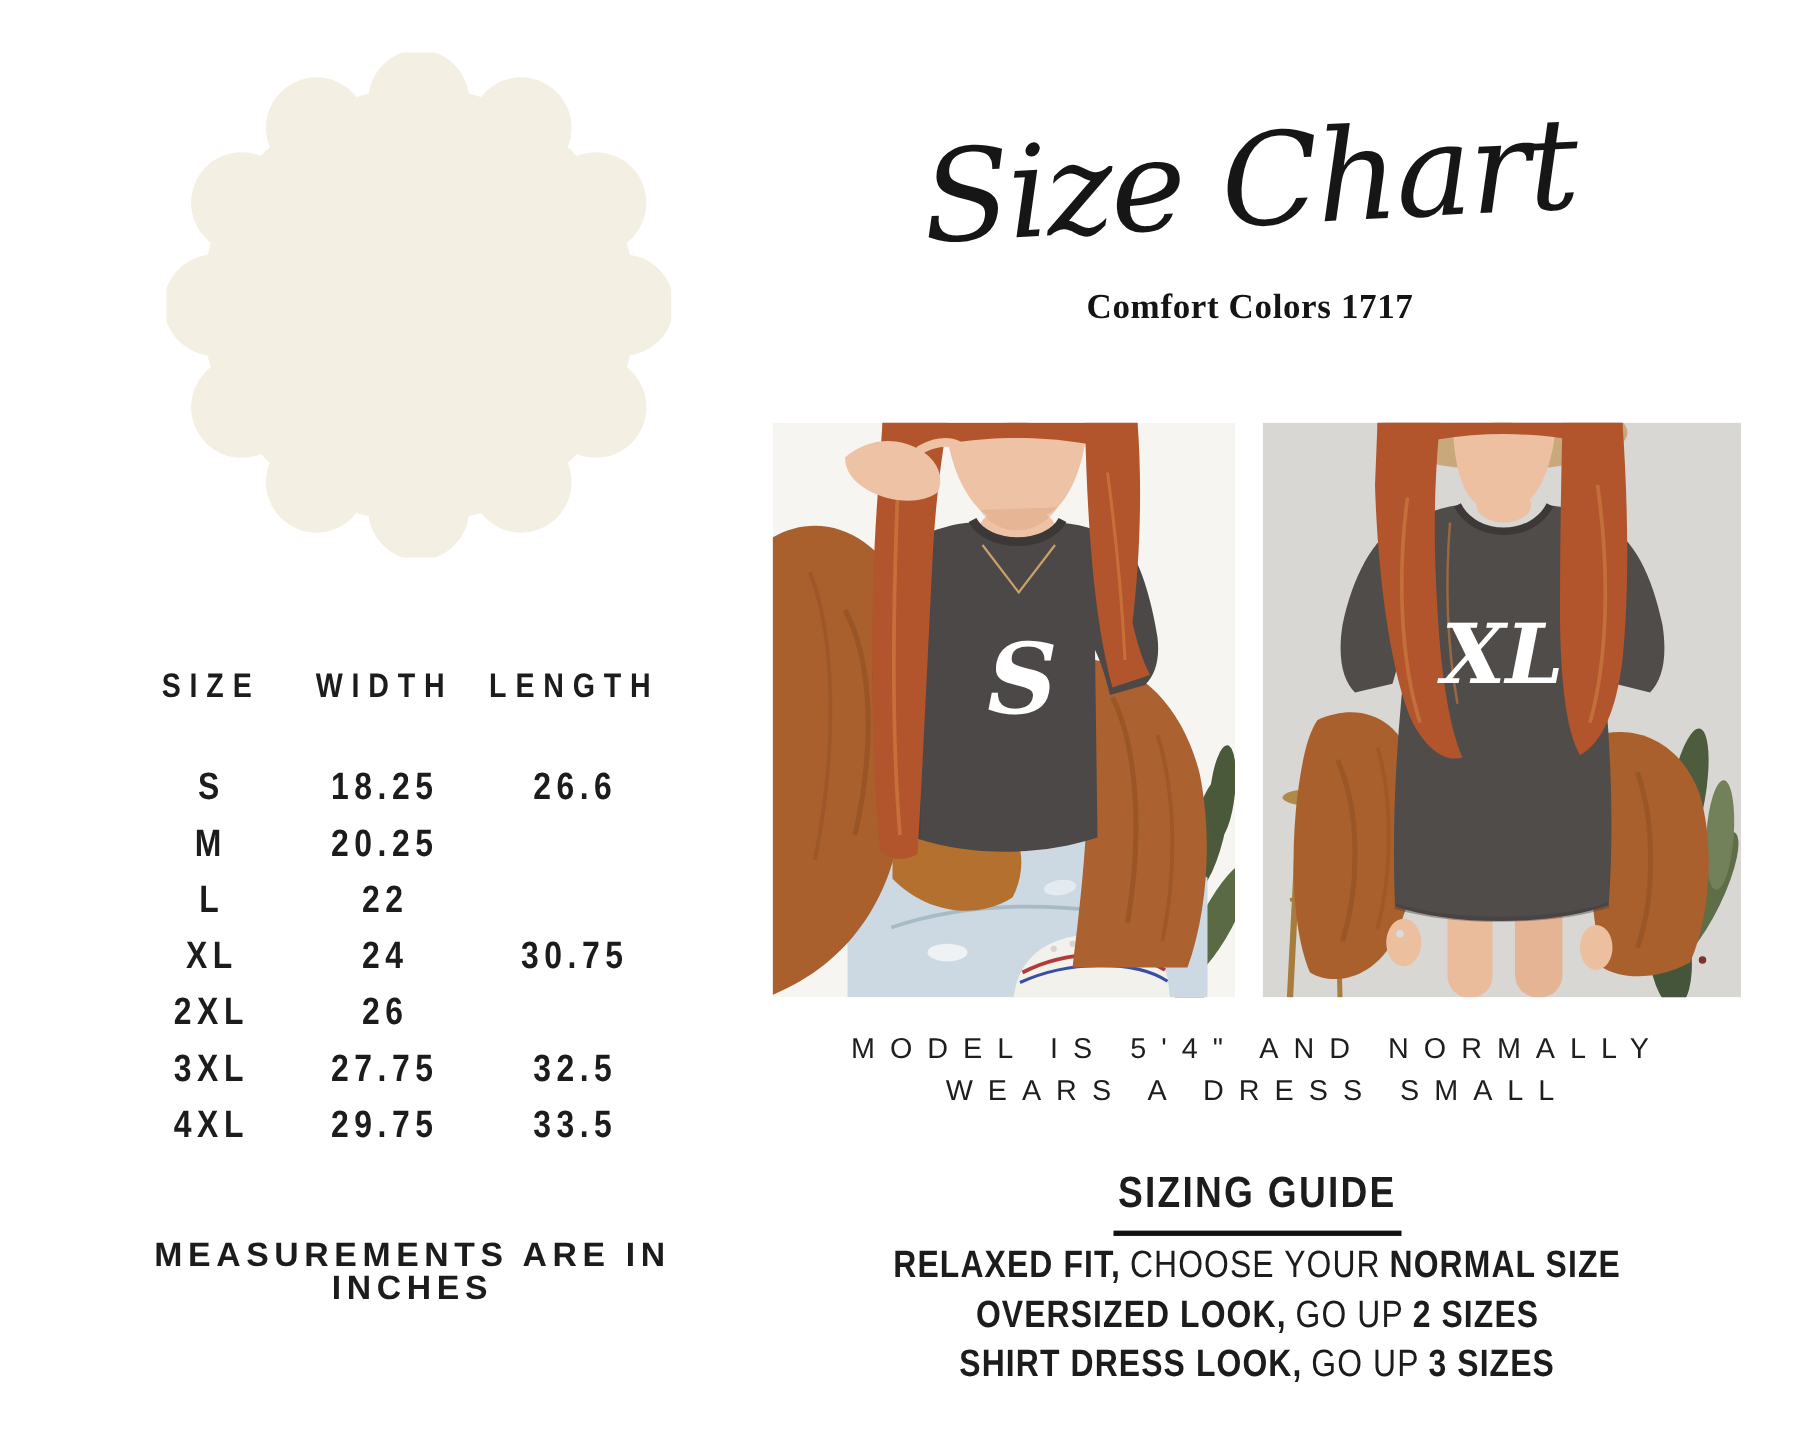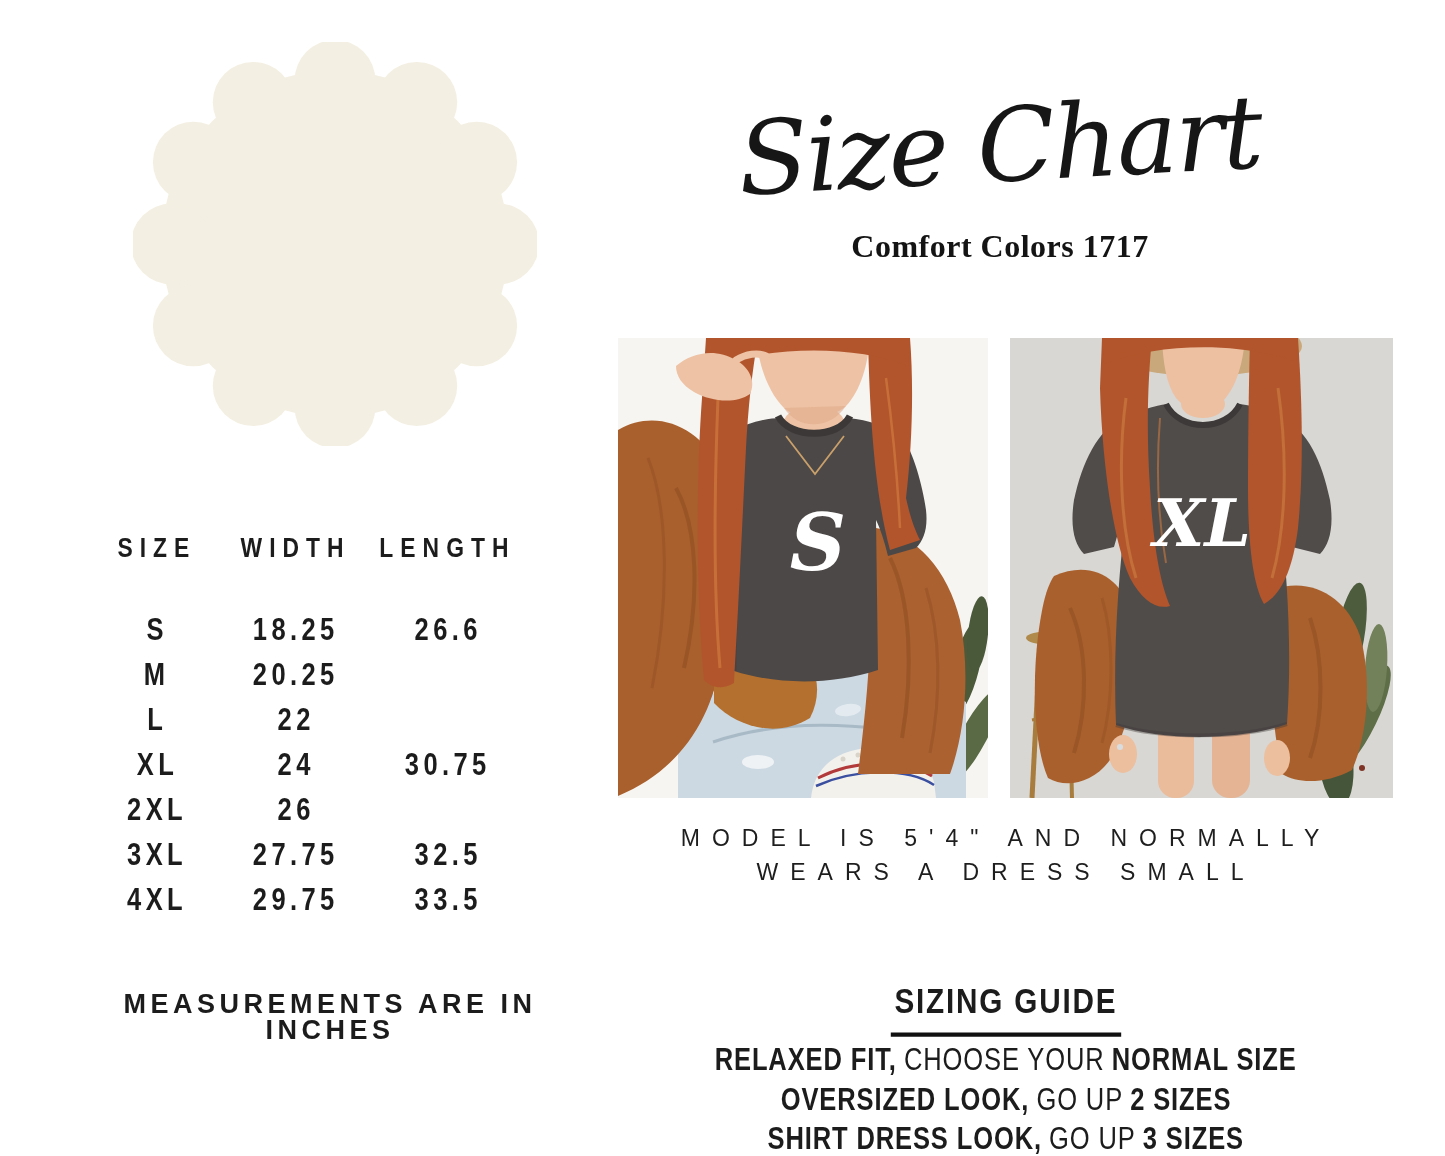--- a/index.html
+++ b/index.html
@@ -14,25 +14,25 @@
   .flower { position:absolute; left:133px; top:42px; width:404px; height:404px; }
   
   .header { position:absolute; left:605px; top:70px; width:790px; text-align:center; }
   .title {
     font-family:"DejaVu Serif", serif; font-style:italic; font-weight:normal;
     font-size:102px; line-height:152px; letter-spacing:-2px;
     display:inline-block; transform:rotate(-3deg); color:#161616;
   }
   .subtitle {
     font-family:"Liberation Serif", serif; font-weight:bold;
-    font-size:32px; line-height:44px; margin-top:2px; color:#141414;
+    font-size:28px; line-height:44px; margin-top:2px; color:#141414;
     letter-spacing:0.5px;
   }
   
-  .size-table { position:absolute; left:91px; top:532px; width:436px; }
+  .size-table { position:absolute; left:103px; top:532px; width:436px; }
   .thead, .trow { display:grid; grid-template-columns:1fr 1.1fr 1.2fr; }
   .thead { height:32px; }
   .tbody { margin-top:44px; }
   .trow { height:45px; }
   .hcell, .tcell { display:flex; align-items:center; justify-content:center; }
   .hcell .narrow { font-size:26px; font-weight:bold; letter-spacing:8px; }
   .tcell .narrow { font-size:29px; font-weight:bold; letter-spacing:5px; }
   .narrow { display:inline-block; transform:scale(0.88,1.05); white-space:nowrap; }
   .measure-note {
     position:absolute; left:85px; top:991px; width:490px; text-align:center;
@@ -44,21 +44,21 @@
   .photo-xl { left:1010px; width:383px; height:460px; }
   .photo svg { display:block; width:100%; height:100%; }
   
   .model-note {
     position:absolute; left:613px; top:821px; width:786px; text-align:center;
     font-size:23px; line-height:34px; letter-spacing:12px; font-weight:normal;
     color:#1e1e1e; white-space:nowrap;
   }
   
   .sizing-guide { position:absolute; left:613px; top:929px; width:786px; text-align:center; }
-  .guide-heading-line { line-height:50px;margin-top:48px; }
+  .guide-heading-line { line-height:50px; }
   .guide-heading {
     font-size:33px; font-weight:bold; letter-spacing:2px;
     display:inline-block; transform:scale(0.9,1.06);
     border-bottom:4px solid #111; padding:0 4px 4px 4px;
   }
   .guide-lines { margin-top:8px; }
   .guide-line { line-height:35.5px; white-space:nowrap; }
   .guide-line .narrow { font-size:29px; transform:scale(0.88,1.05); }
   .guide-line b { font-weight:bold; letter-spacing:1px; }
   .guide-line .light { font-weight:normal; letter-spacing:1px; }

